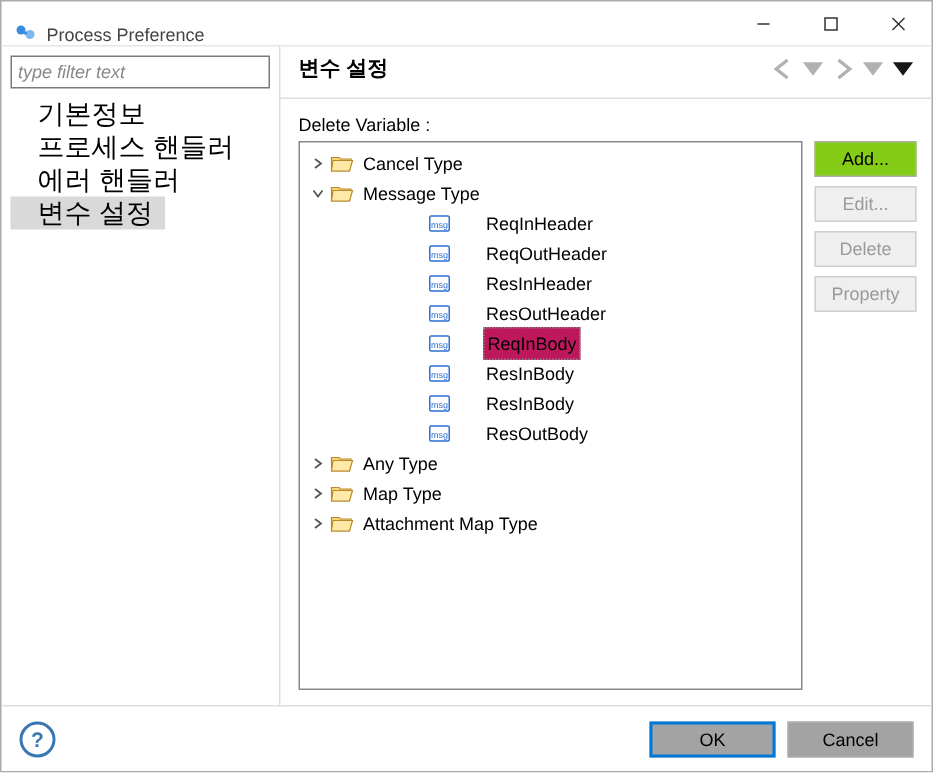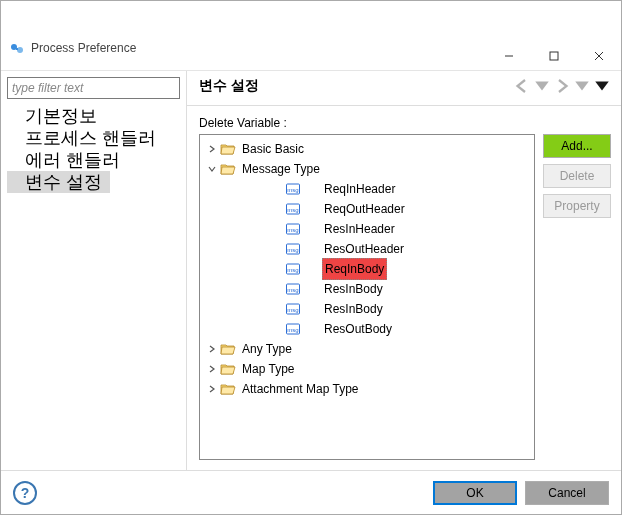--- a/index.html
+++ b/index.html
@@ -1,18 +1,18 @@
 <!DOCTYPE html>
 <html><head>
 <meta charset="utf-8">
 <style>
   * { box-sizing: border-box; }
   html, body { margin:0; padding:0; font-family: "Malgun Gothic","Segoe UI",sans-serif; font-size:12px; color:#000; background:#fff; }
   .window { width:622px; height:515px; border:1px solid #aaa; background:#fff; display:flex; flex-direction:column; }
-  .titlebar { height:30px; display:flex; align-items:flex-start; padding:0 0 0 8px; border-bottom:1px solid #e5e5e5;margin-top:40px; }
+  .titlebar { height:30px; display:flex; align-items:flex-end; padding:0 0 0 8px; border-bottom:1px solid #e5e5e5; }
   .titlebar .title { flex:1; font-size:12px; color:#444; }
   .titlebar .winbtn { width:45px; height:29px; display:flex; align-items:center; justify-content:center; color:#555; }
   .appicon { width:16px; height:16px; margin-right:6px; }
 
   .body { flex:1; display:flex; min-height:0; }
   .left { width:186px; border-right:1px solid #ddd; padding:6px; display:flex; flex-direction:column; }
   .filter { width:100%; height:22px; border:1px solid #7a7a7a; padding:2px 4px; font-size:12px; font-style:italic; color:#737373; }
   .filter::placeholder { color:#888; font-style:italic; }
   .nav { margin-top:6px; }
   .nav-item { padding:2px 4px 2px 18px; line-height:18px; font-size:18px; cursor:default; }
@@ -31,21 +31,21 @@
   .btns { width:68px; display:flex; flex-direction:column; gap:6px; margin-top:18px; }
   .btn { height:24px; border:1px solid #adadad; background:#84cc16; font-size:12px; display:flex; align-items:center; justify-content:center; }
   .btn.enabled { cursor:pointer; }
   .btn.disabled { color:#9a9a9a; background:#efefef; border-color:#cfcfcf; }
 
   .row { display:flex; align-items:center; height:20px; line-height:20px; white-space:nowrap; }
   .twisty { width:16px; display:flex; justify-content:center; align-items:center; color:#666; }
   .twisty svg { width:10px; height:10px; }
   .ic { width:16px; height:16px; margin-right:4px; display:flex; align-items:center; justify-content:center; }
   .lbl { padding:0 2px; }
-  .lbl.selected { border:1px dotted #888; background:#ef4444; padding:0 2px; }
+  .lbl.selected { border:1px dotted #888; background:#be185d; padding:0 2px; }
 
   .footer { border-top:1px solid #ddd; height:44px; display:flex; align-items:center; padding:0 12px; }
   .help { width:24px; height:24px; border:2px solid #3a76b1; border-radius:50%; display:flex; align-items:center; justify-content:center; color:#3a76b1; font-weight:bold; font-size:14px; }
   .spacer { flex:1; }
   .fbtn { width:84px; height:24px; border:1px solid #adadad; background:#a3a3a3; margin-left:8px; display:flex; align-items:center; justify-content:center; font-size:12px; cursor:pointer; }
   .fbtn.primary { border-color:#0078d7; box-shadow: inset 0 0 0 1px #0078d7; }
 
   .ind0 { padding-left:2px; }
   .ind2 { padding-left:50px;gap:17px; }
 </style>
@@ -136,21 +136,21 @@
                   <svg viewBox="0 0 10 10">
                     <path d="M3 2 L7 5 L3 8" fill="none" stroke="#555" stroke-width="1.2"></path>
                   </svg>
                 </span>
                 <span class="ic">
                   <svg width="16" height="16" viewBox="0 0 16 16">
                     <path d="M1 4 L6 4 L7 5 L14 5 L13 13 L1 13 Z" fill="#f7d774" stroke="#b88a2b" stroke-width="0.8"></path>
                     <path d="M2 6 L15 6 L13 13 L1 13 Z" fill="#ffe9a8" stroke="#b88a2b" stroke-width="0.8"></path>
                   </svg>
                 </span>
-                <span class="lbl">Basic Basic</span>
+                <span class="lbl">Cancel Type</span>
               </div>
               <div class="row ind0">
                 <span class="twisty">
                   <svg viewBox="0 0 10 10">
                     <path d="M2 3 L5 7 L8 3" fill="none" stroke="#555" stroke-width="1.2"></path>
                   </svg>
                 </span>
                 <span class="ic">
                   <svg width="16" height="16" viewBox="0 0 16 16">
                     <path d="M1 4 L6 4 L7 5 L14 5 L13 13 L1 13 Z" fill="#f7d774" stroke="#b88a2b" stroke-width="0.8"></path>
@@ -279,20 +279,23 @@
                     <path d="M2 6 L15 6 L13 13 L1 13 Z" fill="#ffe9a8" stroke="#b88a2b" stroke-width="0.8"></path>
                   </svg>
                 </span>
                 <span class="lbl">Attachment Map Type</span>
               </div>
             </div>
         </div>
         <div class="btns">
           <div id="btn-add" class="btn enabled">
               <span>Add...</span>
+            </div>
+          <div id="btn-edit" class="btn disabled">
+              <span>Edit...</span>
             </div>
           <div id="btn-del" class="btn disabled">
               <span>Delete</span>
             </div>
           <div id="btn-prop" class="btn disabled">
               <span>Property</span>
             </div>
         </div>
       </div>
     </div>

